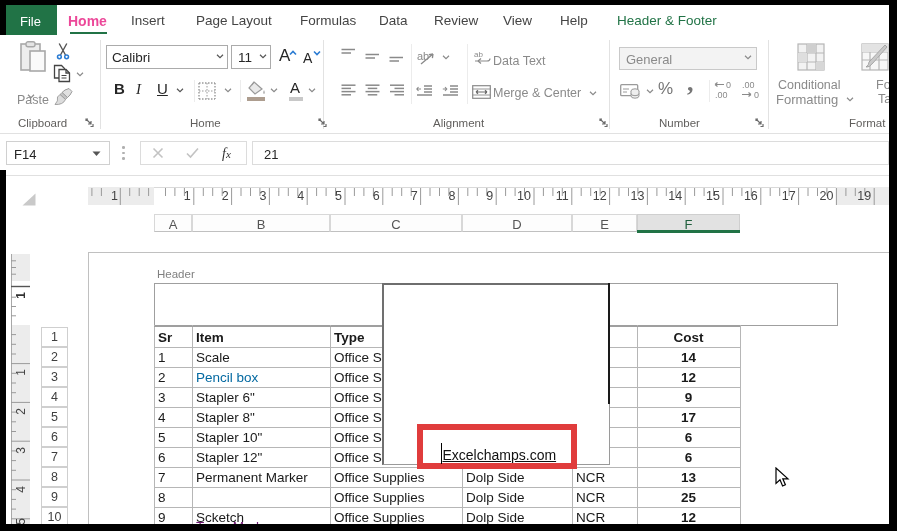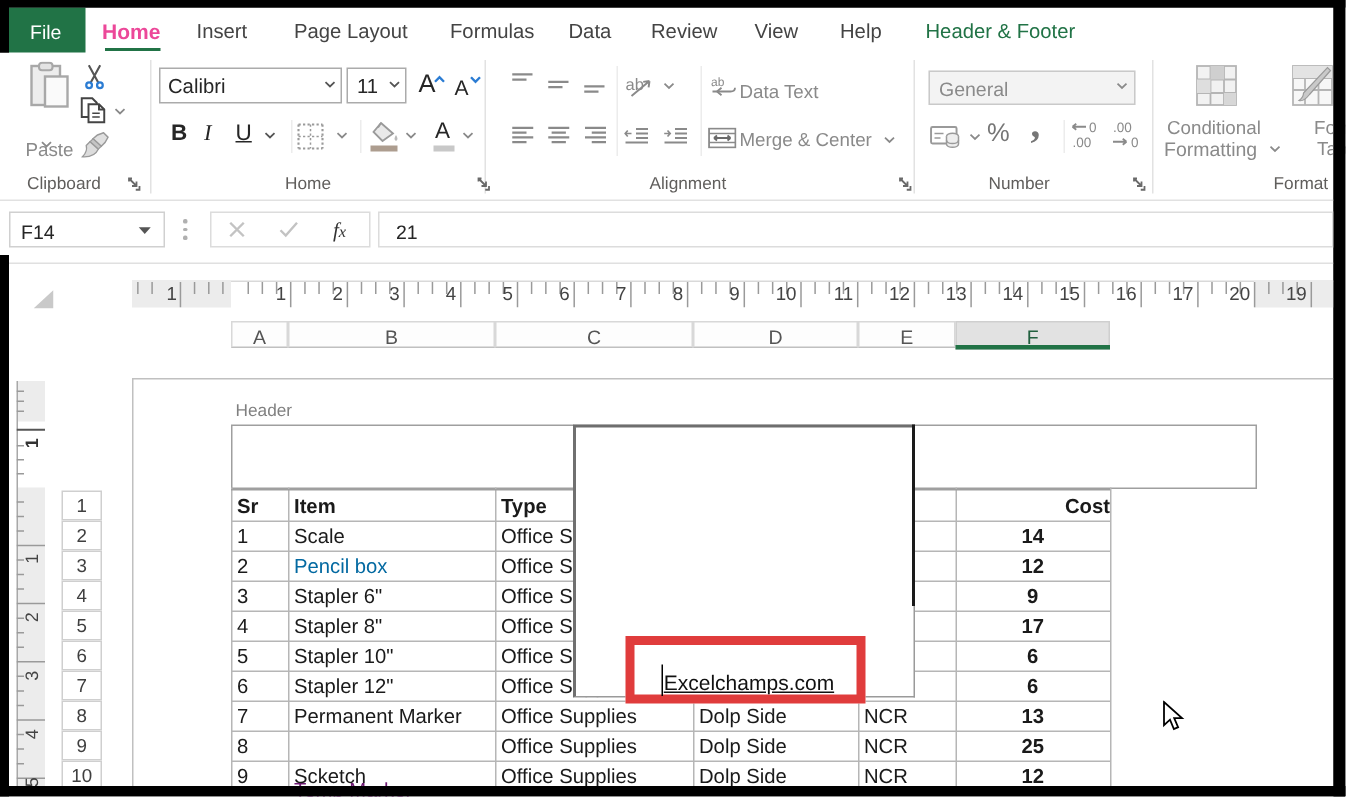--- a/index.html
+++ b/index.html
@@ -455,21 +455,21 @@
 <div style="left:154px;top:407px;width:586px;height:1px;background:#b6b6b6"></div>
 <div style="left:154px;top:427px;width:586px;height:1px;background:#b6b6b6"></div>
 <div style="left:154px;top:447px;width:586px;height:1px;background:#b6b6b6"></div>
 <div style="left:154px;top:467px;width:586px;height:1px;background:#b6b6b6"></div>
 <div style="left:154px;top:487px;width:586px;height:1px;background:#b6b6b6"></div>
 <div style="left:154px;top:507px;width:586px;height:1px;background:#b6b6b6"></div>
 <div style="left:154px;top:325.5px;width:586px;height:1px;background:#9f9f9f"></div>
 <div style="left:158px;top:329.5px;font-size:13.5px;color:#1a1a1a;font-weight:700;white-space:nowrap;">Sr</div>
 <div style="left:196px;top:329.5px;font-size:13.5px;color:#1a1a1a;font-weight:700;white-space:nowrap;">Item</div>
 <div style="left:334px;top:329.5px;font-size:13.5px;color:#1a1a1a;font-weight:700;white-space:nowrap;">Type</div>
-<div style="left:637px;top:329.5px;font-size:13.5px;color:#1a1a1a;font-weight:700;white-space:nowrap;width:103px;text-align:right;">Cost</div>
+<div style="left:637px;top:329.5px;font-size:13.5px;color:#1a1a1a;font-weight:700;white-space:nowrap;width:103px;text-align:center;">Cost</div>
 <div style="left:158px;top:349.5px;font-size:13.5px;color:#1a1a1a;font-weight:400;white-space:nowrap;">1</div>
 <div style="left:196px;top:349.5px;font-size:13.5px;color:#1a1a1a;font-weight:400;white-space:nowrap;">Scale</div>
 <div style="left:334px;top:349.5px;font-size:13.5px;color:#1a1a1a;font-weight:400;white-space:nowrap;">Office Supplies</div>
 <div style="left:466px;top:349.5px;font-size:13.5px;color:#1a1a1a;font-weight:400;white-space:nowrap;">Dolp Side</div>
 <div style="left:576px;top:349.5px;font-size:13.5px;color:#1a1a1a;font-weight:400;white-space:nowrap;">NCR</div>
 <div style="left:637px;top:349.5px;font-size:13.5px;color:#1a1a1a;font-weight:700;white-space:nowrap;width:103px;text-align:center;">14</div>
 <div style="left:158px;top:369.5px;font-size:13.5px;color:#1a1a1a;font-weight:400;white-space:nowrap;">2</div>
 <div style="left:196px;top:369.5px;font-size:13.5px;color:#0369a1;font-weight:400;white-space:nowrap;">Pencil box</div>
 <div style="left:334px;top:369.5px;font-size:13.5px;color:#1a1a1a;font-weight:400;white-space:nowrap;">Office Supplies</div>
 <div style="left:466px;top:369.5px;font-size:13.5px;color:#1a1a1a;font-weight:400;white-space:nowrap;">Dolp Side</div>

